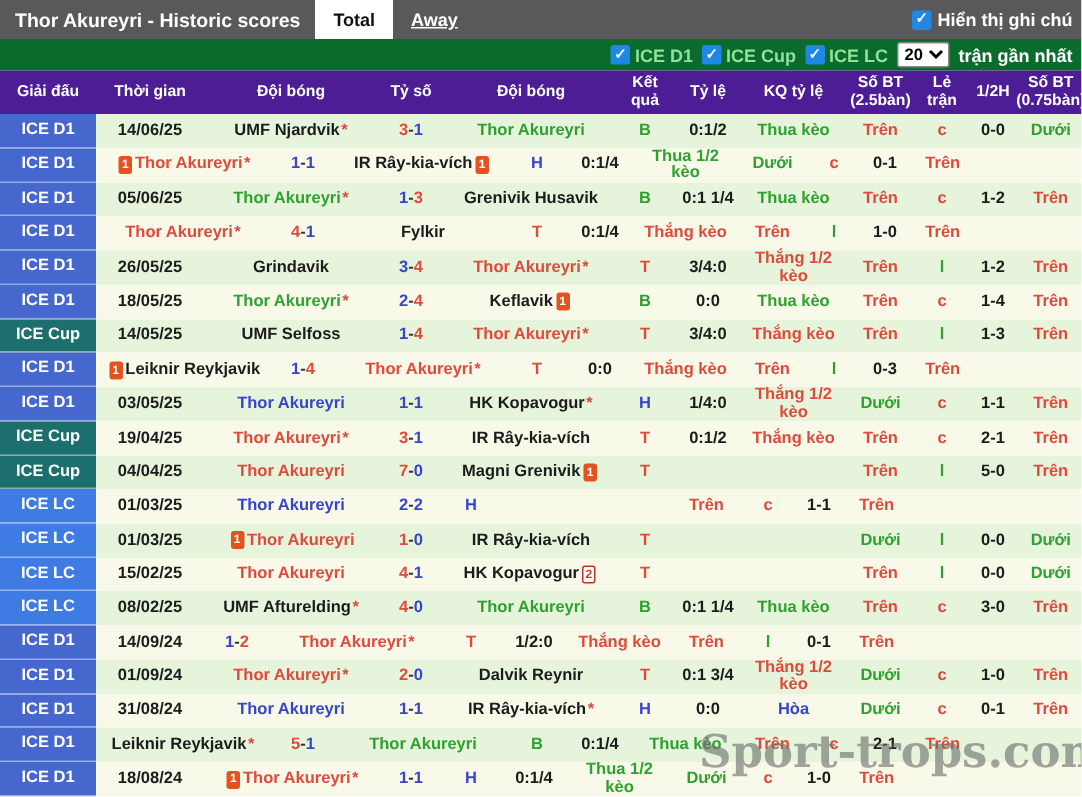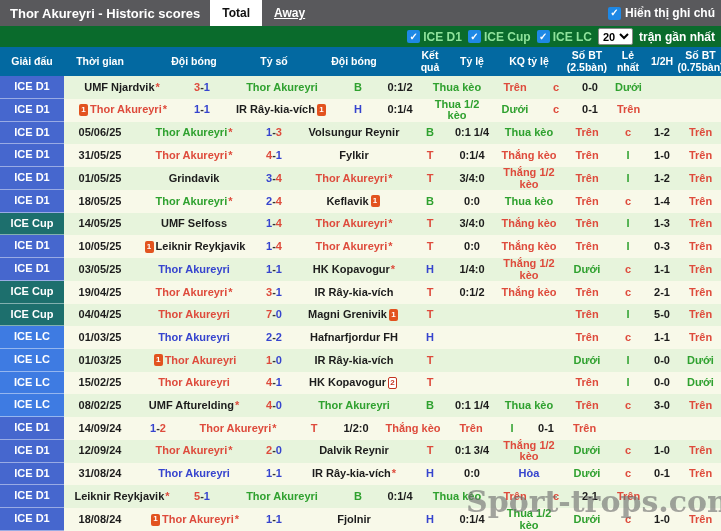--- a/index.html
+++ b/index.html
@@ -17,21 +17,21 @@
 
   .cbx { width:13px; height:13px; background:#1e88e5; border-radius:2px; display:inline-flex; align-items:center; justify-content:center; color:#fff; font-size:10px; line-height:1; flex:0 0 auto; }
 
   
   .filterbar { height:21px; background:#0a6b2c; display:flex; align-items:center; justify-content:flex-end; gap:6px; padding-right:6px; }
   .filter-item { display:flex; align-items:center; gap:3px; font-size:12px; font-weight:bold; color:#8fe29b; }
   .count-select { height:17px; font-size:11px; font-weight:bold; border:1px solid #888; background:#fff; border-radius:2px; }
   .filter-suffix { color:#fff; font-size:12px; font-weight:bold; }
 
   
-  .thead { height:29px; background:#0369a1; display:flex; align-items:center; }
+  .thead { height:29px; background:#4c1d95; display:flex; align-items:center; }
   .hcell { color:#fff; font-size:10.5px; font-weight:bold; text-align:center; line-height:1.05; display:flex; align-items:center; justify-content:center; padding:0 1px; }
   .tbody { height:455px; display:flex; flex-direction:column; }
   .trow { flex:1; display:flex; align-items:stretch; }
   .trow.odd  { background:#e7f4dc; }
   .trow.even { background:#f8f9e9; }
   .tcell { display:flex; align-items:center; justify-content:center; font-size:11px; font-weight:bold; text-align:center; line-height:1.05; padding:0 1px; }
   .league { color:#fff; border-bottom:1px solid rgba(255,255,255,.45); }
   .lt-d1  { background:#4667ce; }
   .lt-cup { background:#1d6f6d; }
   .lt-lc  { background:#3e7be2; }
@@ -91,28 +91,29 @@
   <div class="thead">
       <div class="hcell" style="width: 64px;">Giải đấu</div>
       <div class="hcell" style="width: 72px;">Thời gian</div>
       <div class="hcell" style="width: 116px;">Đội bóng</div>
       <div class="hcell" style="width: 44px;">Tỷ số</div>
       <div class="hcell" style="width: 116px;">Đội bóng</div>
       <div class="hcell" style="width: 36px;">Kết quả</div>
       <div class="hcell" style="width: 48px;">Tỷ lệ</div>
       <div class="hcell" style="width: 66px;">KQ tỷ lệ</div>
       <div class="hcell" style="width: 50px;">Số BT (2.5bàn)</div>
-      <div class="hcell" style="width: 32px;">Lẻ nhất</div>
+      <div class="hcell" style="width: 32px;">Lẻ trận</div>
       <div class="hcell" style="width: 36px;">1/2H</div>
       <div class="hcell" style="width: 41px;">Số BT (0.75bàn)</div>
     </div>
 
   <div class="tbody">
       <div class="trow odd">
         <div class="tcell league lt-d1" style="width: 64px;">ICE D1</div>
+        <div class="tcell c-black" style="width: 72px;">14/06/25</div>
         <div class="tcell" style="width: 116px;">
           <div class="teamwrap">
             <span class="c-black">UMF Njardvik</span>
             <span class="star">*</span>
           </div>
         </div>
         <div class="tcell" style="width: 44px;">
           <span class="c-red">3</span>
           <span class="dash">-</span>
           <span class="c-blue">1</span>
@@ -167,34 +168,33 @@
             <span class="star">*</span>
           </div>
         </div>
         <div class="tcell" style="width: 44px;">
           <span class="c-blue">1</span>
           <span class="dash">-</span>
           <span class="c-red">3</span>
         </div>
         <div class="tcell" style="width: 116px;">
           <div class="teamwrap">
-            <span class="c-black">Volsungur Reynir</span>
+            <span class="c-black">Grenivik Husavik</span>
           </div>
         </div>
         <div class="tcell c-green" style="width: 36px;">B</div>
         <div class="tcell c-black" style="width: 48px;">0:1 1/4</div>
         <div class="tcell c-green" style="width: 66px;">Thua kèo</div>
         <div class="tcell c-red" style="width: 50px;">Trên</div>
         <div class="tcell c-red" style="width: 32px;">c</div>
         <div class="tcell c-black" style="width: 36px;">1-2</div>
         <div class="tcell c-red" style="width: 41px;">Trên</div>
       </div>
       <div class="trow even">
         <div class="tcell league lt-d1" style="width: 64px;">ICE D1</div>
-        <div class="tcell c-black" style="width: 72px;">31/05/25</div>
         <div class="tcell" style="width: 116px;">
           <div class="teamwrap">
             <span class="c-red">Thor Akureyri</span>
             <span class="star">*</span>
           </div>
         </div>
         <div class="tcell" style="width: 44px;">
           <span class="c-red">4</span>
           <span class="dash">-</span>
           <span class="c-blue">1</span>
@@ -207,21 +207,21 @@
         <div class="tcell c-red" style="width: 36px;">T</div>
         <div class="tcell c-black" style="width: 48px;">0:1/4</div>
         <div class="tcell c-red" style="width: 66px;">Thắng kèo</div>
         <div class="tcell c-red" style="width: 50px;">Trên</div>
         <div class="tcell c-green" style="width: 32px;">l</div>
         <div class="tcell c-black" style="width: 36px;">1-0</div>
         <div class="tcell c-red" style="width: 41px;">Trên</div>
       </div>
       <div class="trow odd">
         <div class="tcell league lt-d1" style="width: 64px;">ICE D1</div>
-        <div class="tcell c-black" style="width: 72px;">01/05/25</div>
+        <div class="tcell c-black" style="width: 72px;">26/05/25</div>
         <div class="tcell" style="width: 116px;">
           <div class="teamwrap">
             <span class="c-black">Grindavik</span>
           </div>
         </div>
         <div class="tcell" style="width: 44px;">
           <span class="c-blue">3</span>
           <span class="dash">-</span>
           <span class="c-red">4</span>
         </div>
@@ -289,21 +289,20 @@
         <div class="tcell c-red" style="width: 36px;">T</div>
         <div class="tcell c-black" style="width: 48px;">3/4:0</div>
         <div class="tcell c-red" style="width: 66px;">Thắng kèo</div>
         <div class="tcell c-red" style="width: 50px;">Trên</div>
         <div class="tcell c-green" style="width: 32px;">l</div>
         <div class="tcell c-black" style="width: 36px;">1-3</div>
         <div class="tcell c-red" style="width: 41px;">Trên</div>
       </div>
       <div class="trow even">
         <div class="tcell league lt-d1" style="width: 64px;">ICE D1</div>
-        <div class="tcell c-black" style="width: 72px;">10/05/25</div>
         <div class="tcell" style="width: 116px;">
           <div class="teamwrap">
             <span class="card solid">1</span>
             <span class="c-black">Leiknir Reykjavik</span>
           </div>
         </div>
         <div class="tcell" style="width: 44px;">
           <span class="c-blue">1</span>
           <span class="dash">-</span>
           <span class="c-red">4</span>
@@ -409,25 +408,20 @@
         <div class="tcell" style="width: 116px;">
           <div class="teamwrap">
             <span class="c-blue">Thor Akureyri</span>
           </div>
         </div>
         <div class="tcell" style="width: 44px;">
           <span class="c-blue">2</span>
           <span class="dash">-</span>
           <span class="c-blue">2</span>
         </div>
-        <div class="tcell" style="width: 116px;">
-          <div class="teamwrap">
-            <span class="c-black">Hafnarfjordur FH</span>
-          </div>
-        </div>
         <div class="tcell c-blue" style="width: 36px;">H</div>
         <div class="tcell c-black" style="width: 48px;"></div>
         <div class="tcell c-black" style="width: 66px;"></div>
         <div class="tcell c-red" style="width: 50px;">Trên</div>
         <div class="tcell c-red" style="width: 32px;">c</div>
         <div class="tcell c-black" style="width: 36px;">1-1</div>
         <div class="tcell c-red" style="width: 41px;">Trên</div>
       </div>
       <div class="trow odd">
         <div class="tcell league lt-lc" style="width: 64px;">ICE LC</div>
@@ -527,21 +521,21 @@
         <div class="tcell c-red" style="width: 36px;">T</div>
         <div class="tcell c-black" style="width: 48px;">1/2:0</div>
         <div class="tcell c-red" style="width: 66px;">Thắng kèo</div>
         <div class="tcell c-red" style="width: 50px;">Trên</div>
         <div class="tcell c-green" style="width: 32px;">l</div>
         <div class="tcell c-black" style="width: 36px;">0-1</div>
         <div class="tcell c-red" style="width: 41px;">Trên</div>
       </div>
       <div class="trow odd">
         <div class="tcell league lt-d1" style="width: 64px;">ICE D1</div>
-        <div class="tcell c-black" style="width: 72px;">12/09/24</div>
+        <div class="tcell c-black" style="width: 72px;">01/09/24</div>
         <div class="tcell" style="width: 116px;">
           <div class="teamwrap">
             <span class="c-red">Thor Akureyri</span>
             <span class="star">*</span>
           </div>
         </div>
         <div class="tcell" style="width: 44px;">
           <span class="c-red">2</span>
           <span class="dash">-</span>
           <span class="c-blue">0</span>
@@ -620,25 +614,20 @@
             <span class="card solid">1</span>
             <span class="c-red">Thor Akureyri</span>
             <span class="star">*</span>
           </div>
         </div>
         <div class="tcell" style="width: 44px;">
           <span class="c-blue">1</span>
           <span class="dash">-</span>
           <span class="c-blue">1</span>
         </div>
-        <div class="tcell" style="width: 116px;">
-          <div class="teamwrap">
-            <span class="c-black">Fjolnir</span>
-          </div>
-        </div>
         <div class="tcell c-blue" style="width: 36px;">H</div>
         <div class="tcell c-black" style="width: 48px;">0:1/4</div>
         <div class="tcell c-green" style="width: 66px;">Thua 1/2 kèo</div>
         <div class="tcell c-green" style="width: 50px;">Dưới</div>
         <div class="tcell c-red" style="width: 32px;">c</div>
         <div class="tcell c-black" style="width: 36px;">1-0</div>
         <div class="tcell c-red" style="width: 41px;">Trên</div>
       </div>
     </div>
 

